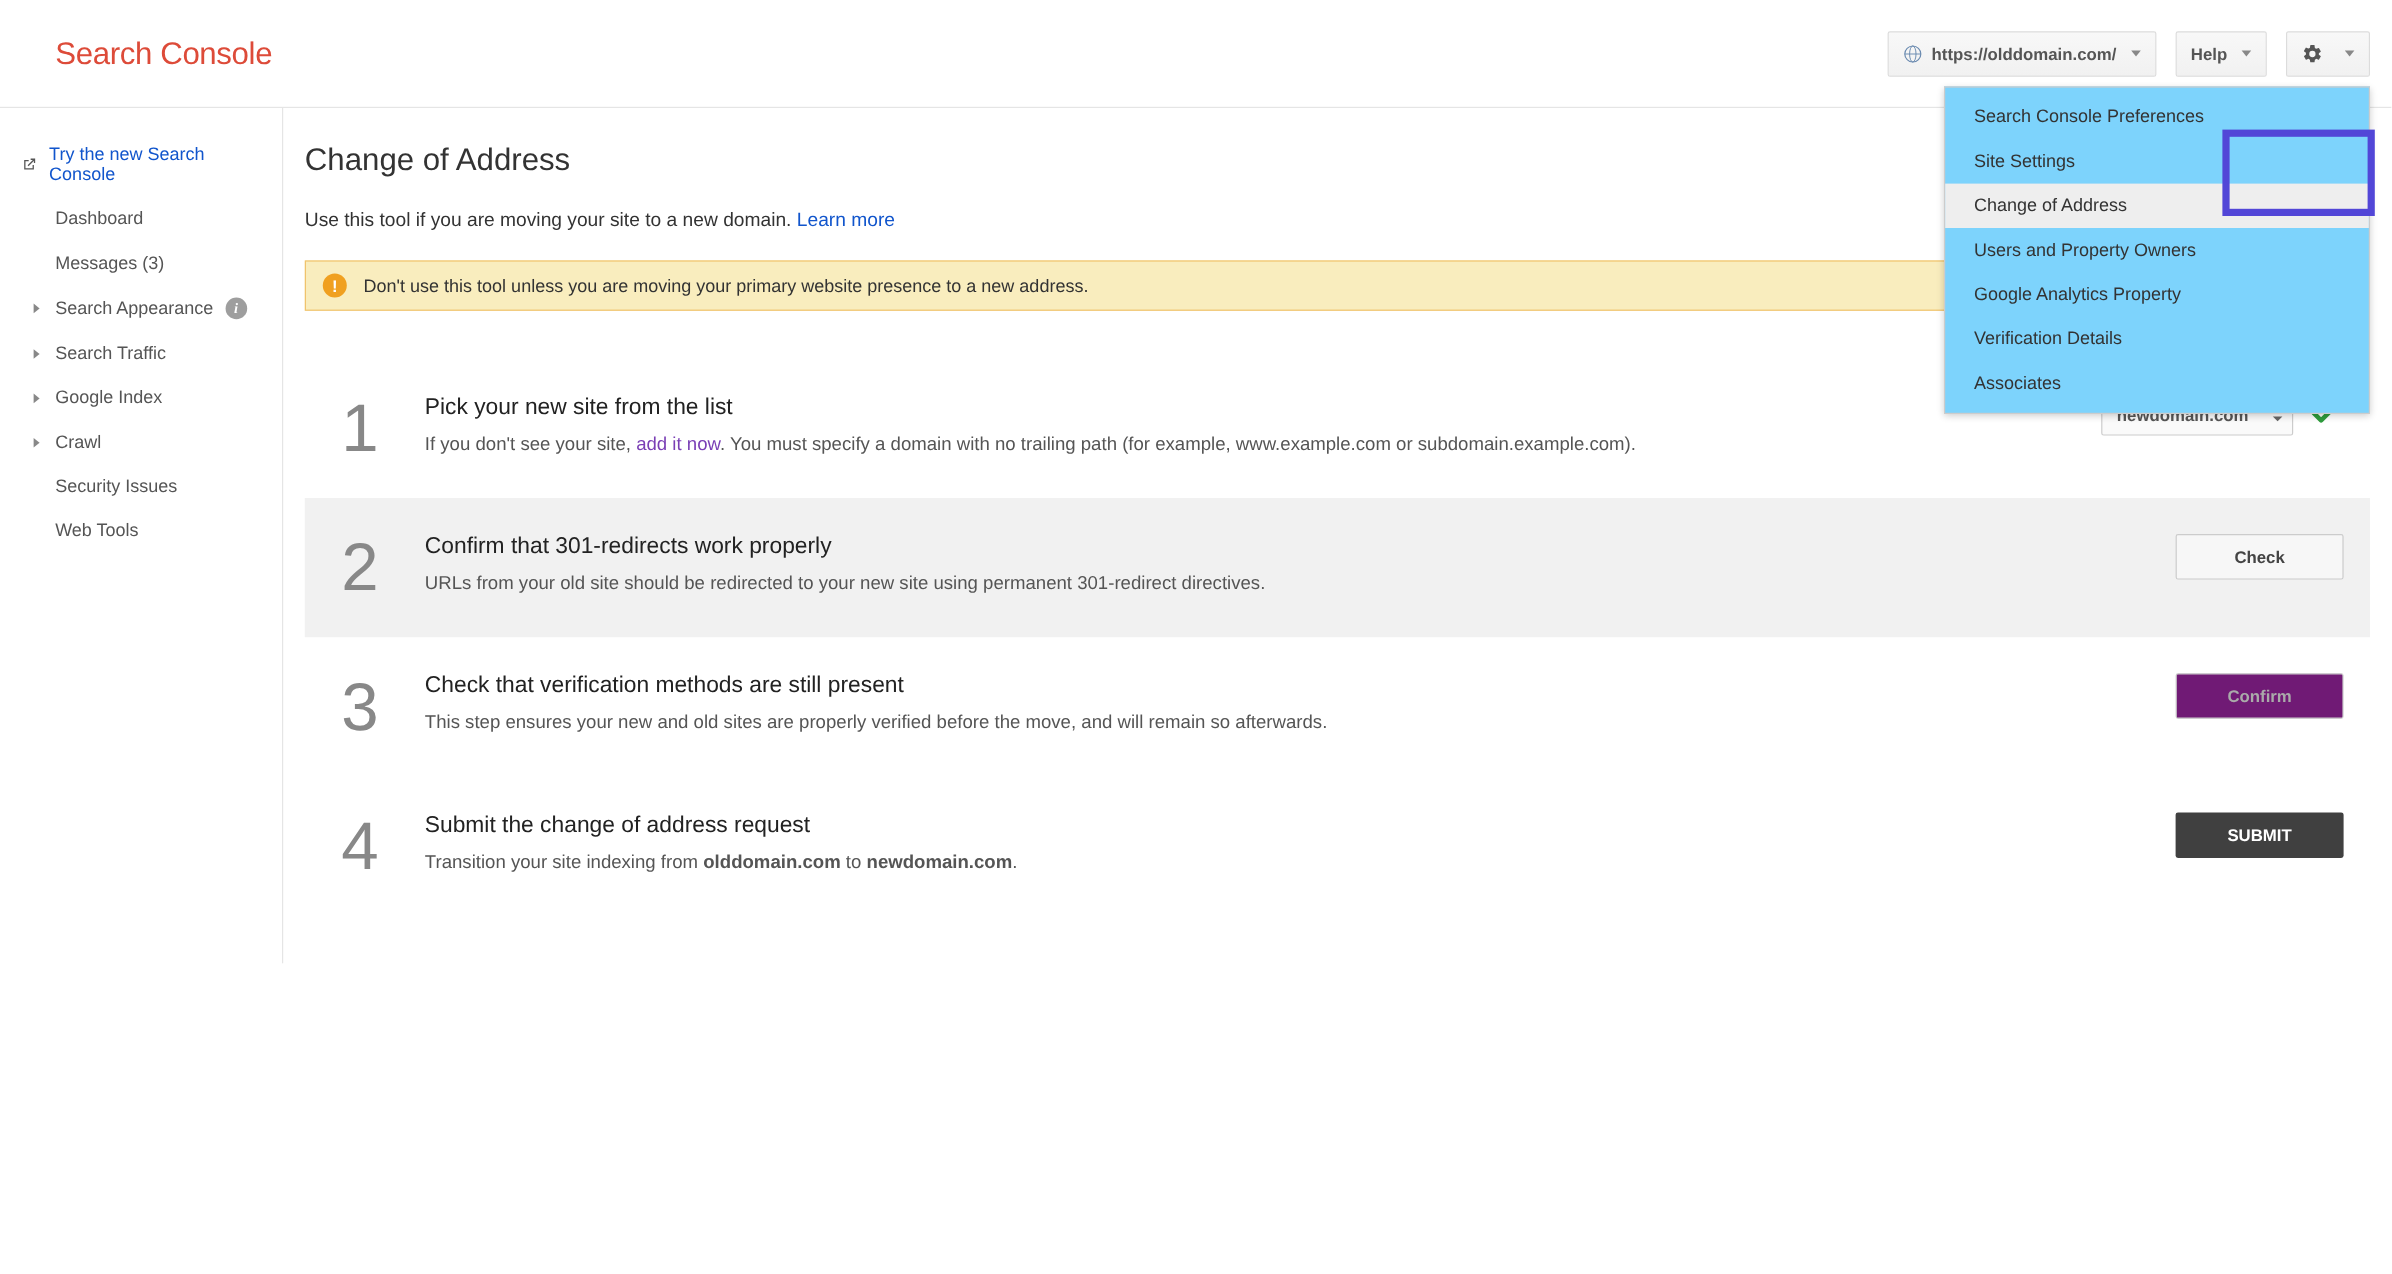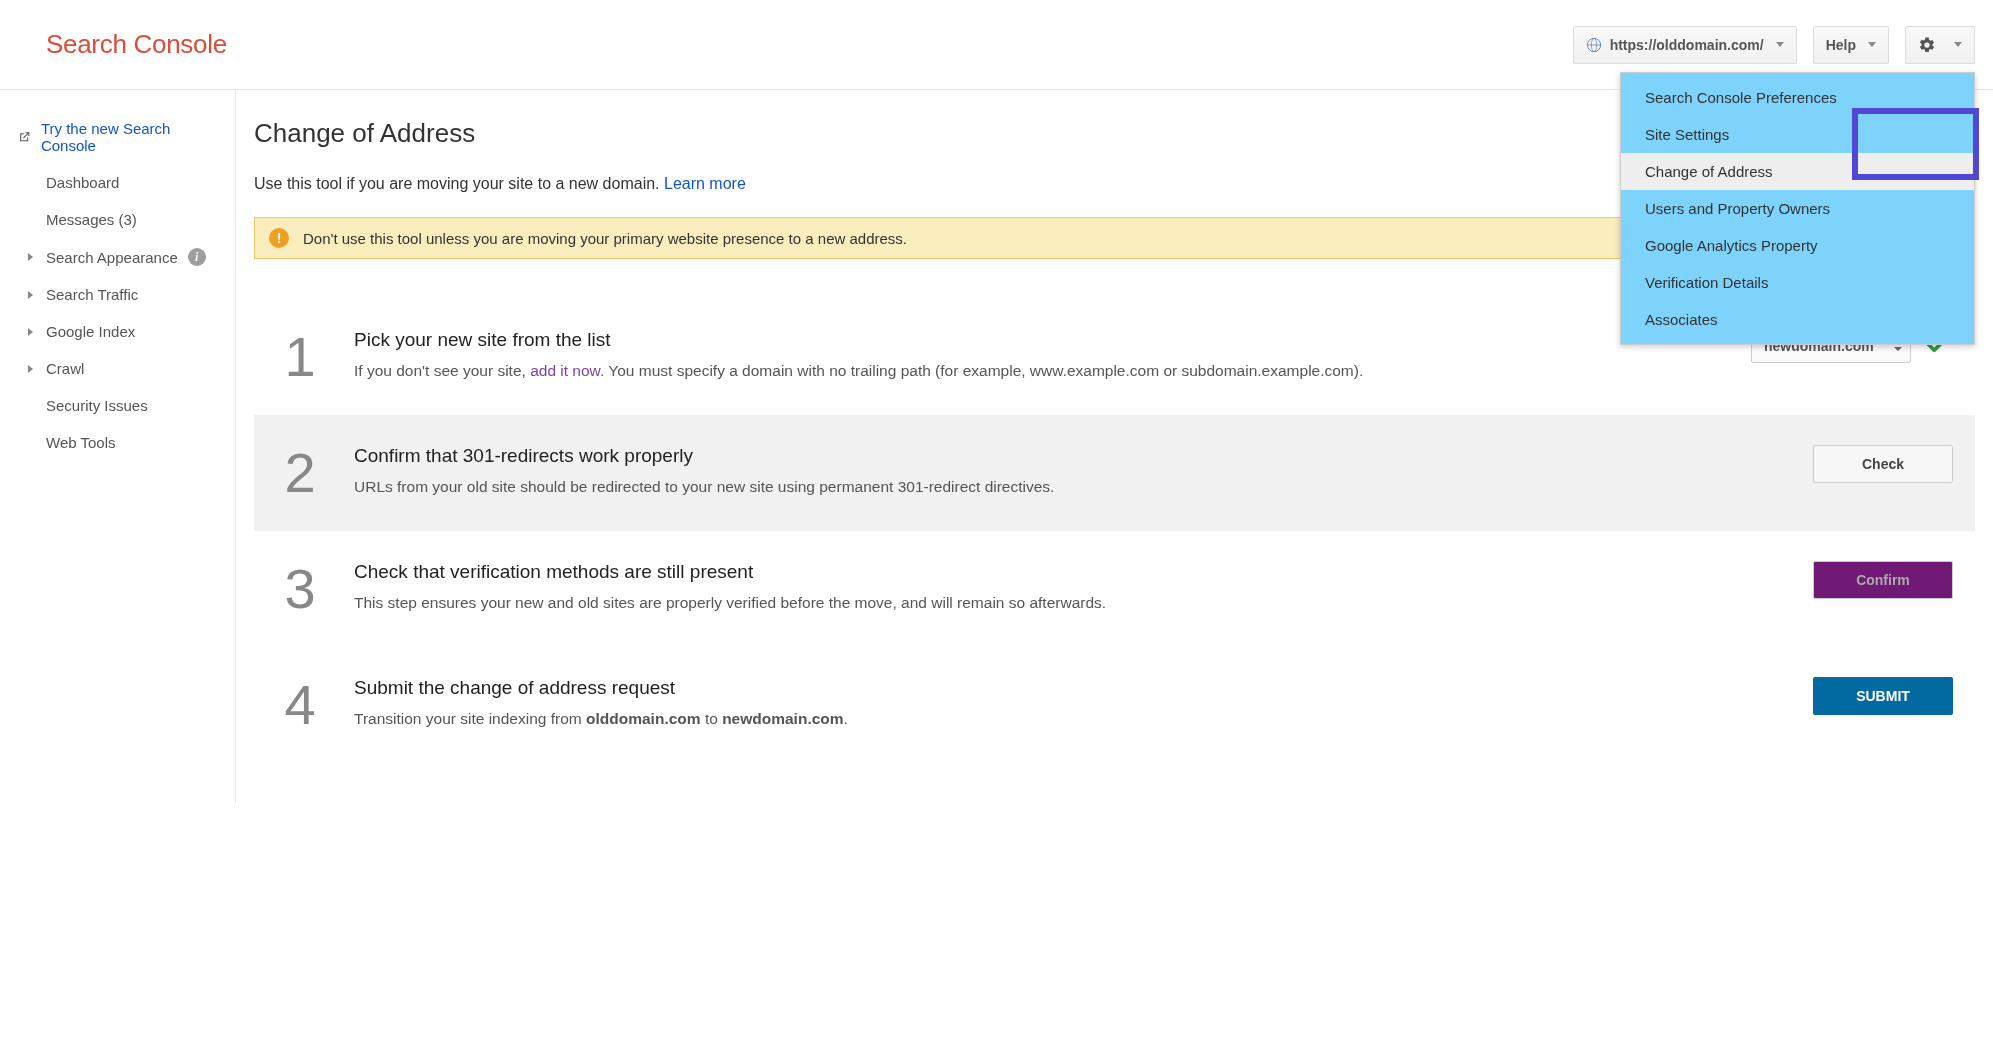--- a/index.html
+++ b/index.html
@@ -49,21 +49,21 @@
   .step-text a.purple { color: #7a3fb5; }
   .step-action { display: flex; align-items: flex-start; gap: 12px; }
   .select-box { border: 1px solid #ccc; border-radius: 2px; background: #fafafa; height: 34px; display: inline-flex; align-items: center; padding: 0 8px 0 12px; font-size: 14px; font-weight: bold; color: #555; gap: 10px; cursor: pointer; min-width: 160px; justify-content: space-between; }
   .updown { display: flex; flex-direction: column; gap: 2px; }
   .updown span { width: 0; height: 0; border-left: 4px solid transparent; border-right: 4px solid transparent; }
   .updown .u { border-bottom: 4px solid #666; }
   .updown .d { border-top: 4px solid #666; }
   .check-mark { width: 30px; height: 30px; }
   .action-btn { border: 1px solid #ccc; background: #f7f7f7; height: 38px; min-width: 140px; font-size: 14px; font-weight: bold; color: #444; border-radius: 2px; cursor: pointer; }
   .action-btn:disabled { color: #aaa; background: #701a75; cursor: default; }
-  .submit-btn { background: #0369a1; border: none; color: #fff; height: 38px; min-width: 140px; font-size: 14px; font-weight: bold; border-radius: 2px; cursor: pointer; }
+  .submit-btn { background: #404040; border: none; color: #fff; height: 38px; min-width: 140px; font-size: 14px; font-weight: bold; border-radius: 2px; cursor: pointer; }
 </style>
 </head>
 <body>
 
 <div class="top-header">
   <div class="logo">Search Console</div>
   <div class="header-controls">
     <div class="gbtn property-btn">
       <svg class="globe-icon" viewBox="0 0 24 24">
         <circle cx="12" cy="12" r="10" fill="none" stroke="#6a8ab0" stroke-width="1.5"></circle>

